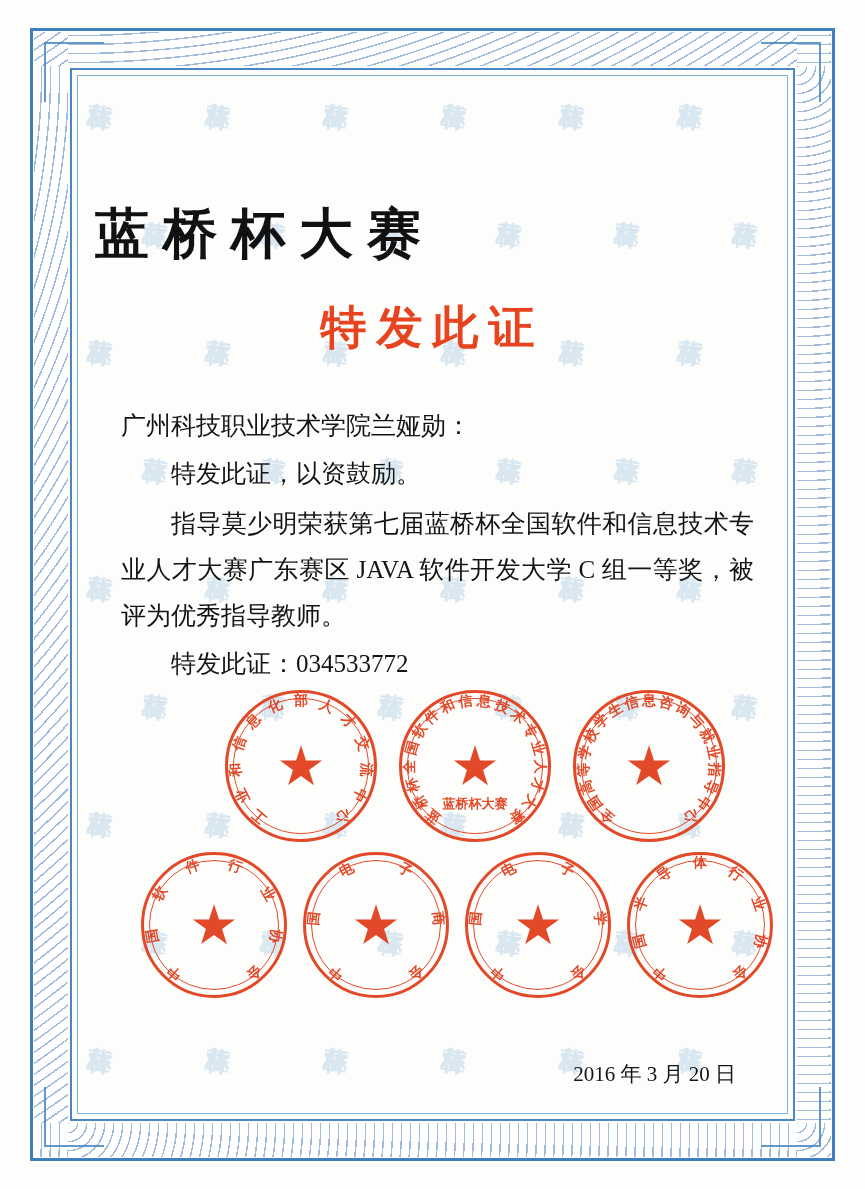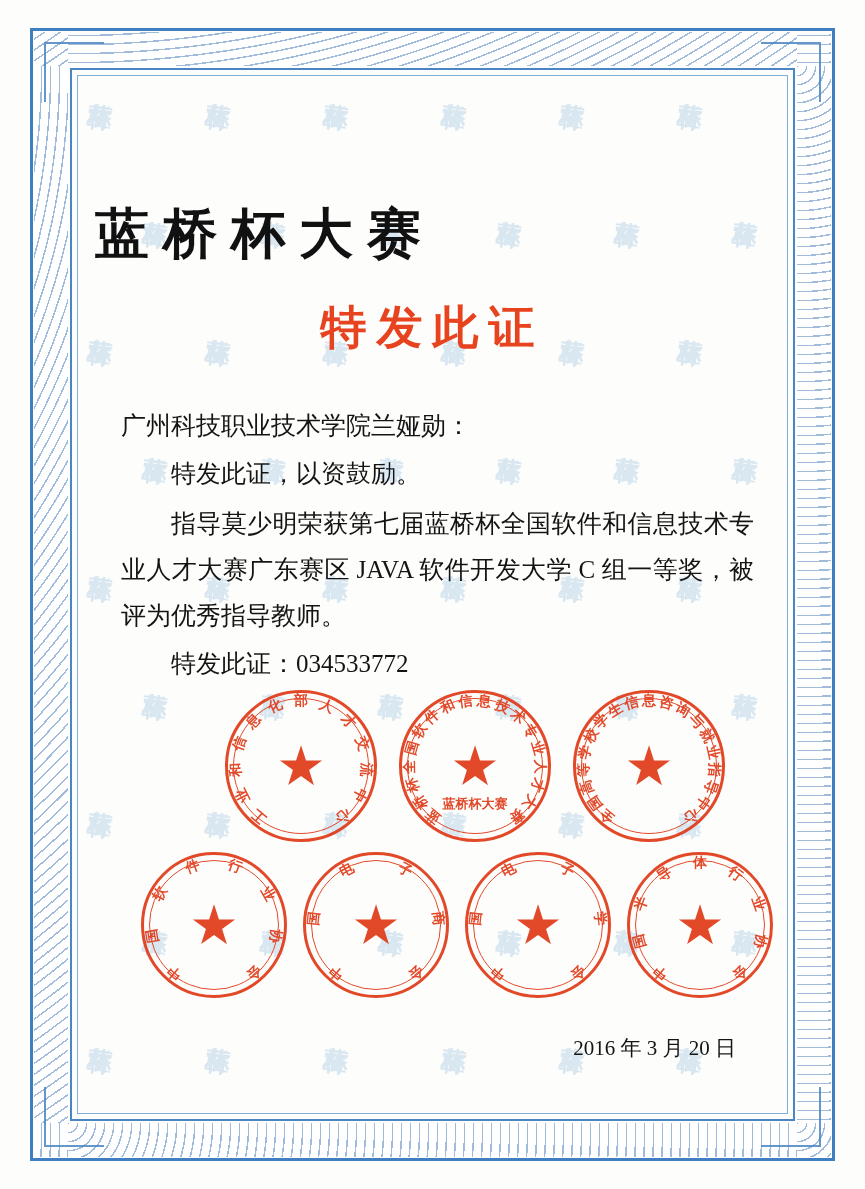--- a/index.html
+++ b/index.html
@@ -232,21 +232,21 @@
     bottom: 26px;
     text-align: center;
     color: #e03a18;
     font-size: 13px;
     font-weight: bold;
   }
 
   .date-line {
     position: absolute;
     right: 34px;
-    bottom: 32px;
+    bottom: 6px;
     font-size: 21px;
     color: #141414;
     z-index: 5;
     font-family: "Liberation Serif", "DejaVu Serif", serif;
   }
 </style>
 </head>
 <body>
 
 <div class="certificate">

